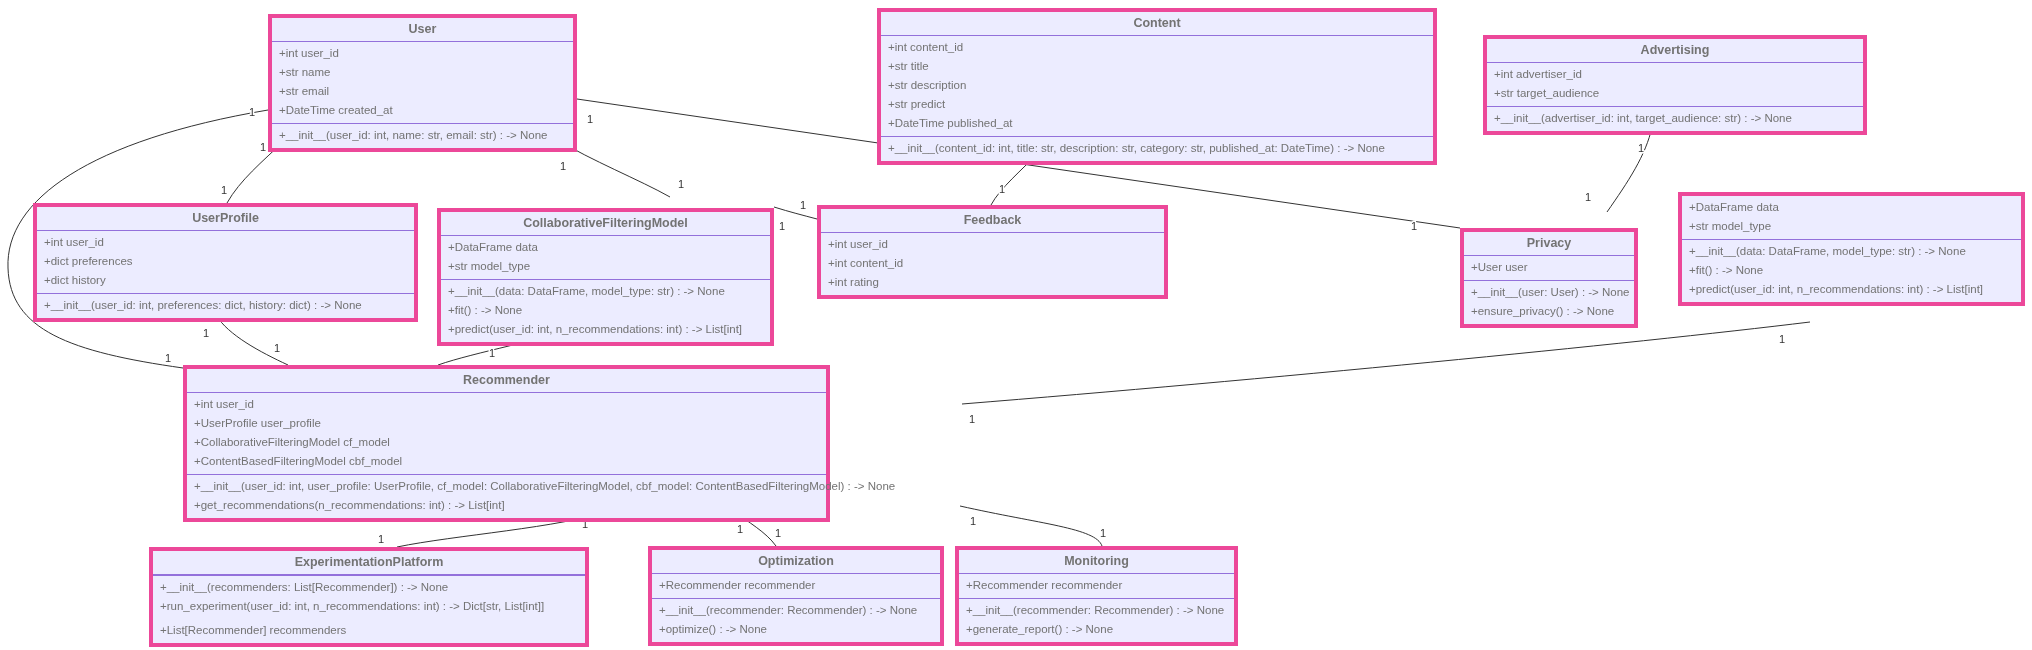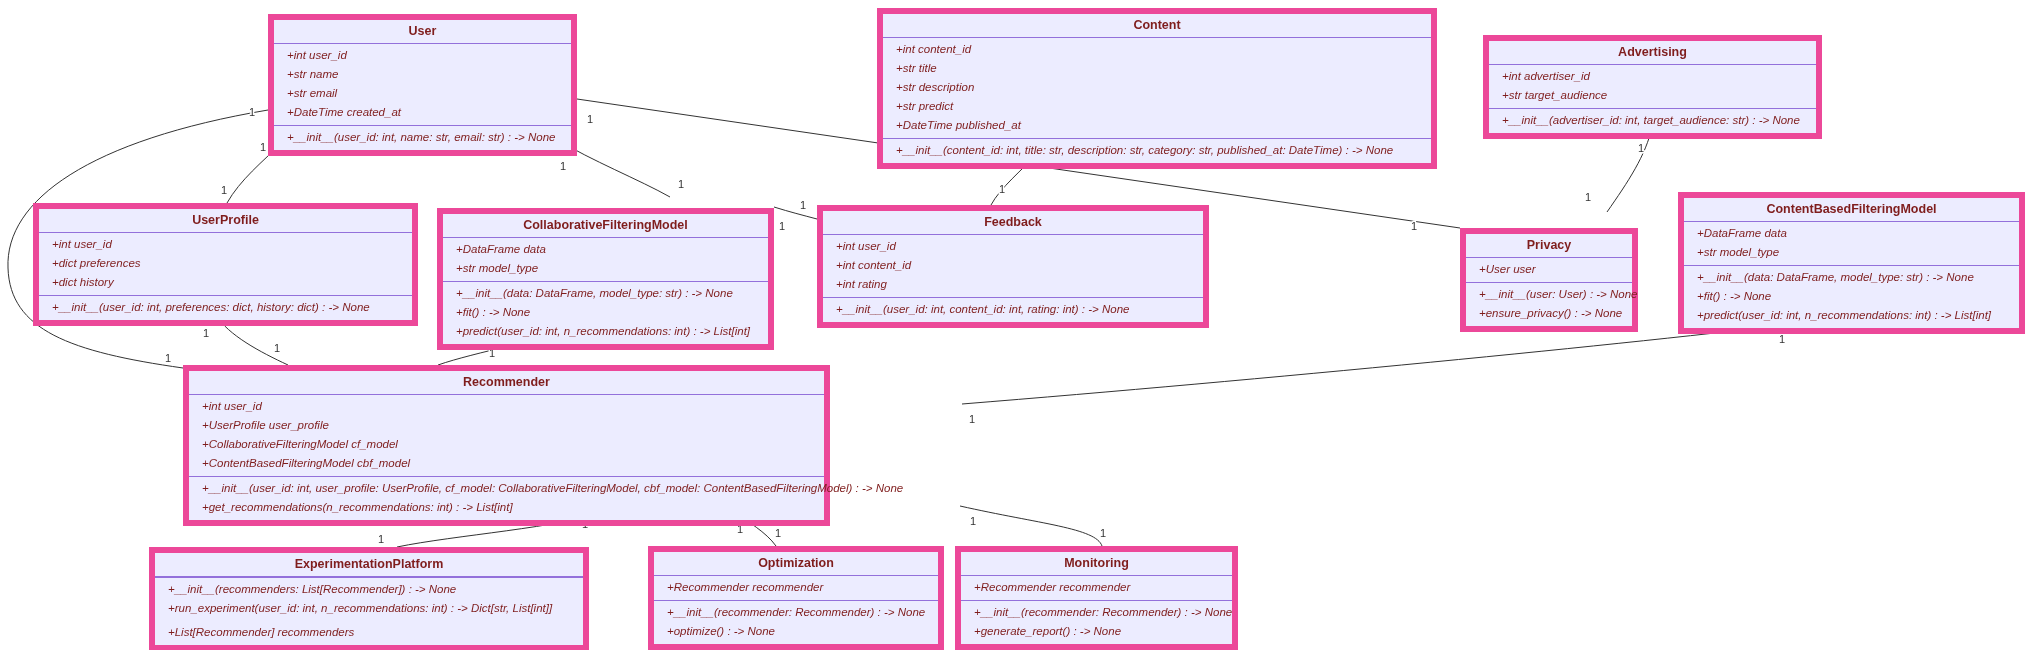--- a/index.html
+++ b/index.html
@@ -2,27 +2,27 @@
 <html><head>
 <meta charset="utf-8">
 <style>
   html,body{margin:0;padding:0;background:#ffffff;}
   #canvas{position:relative;width:2032px;height:650px;background:#ffffff;overflow:hidden;
           font-family:"Liberation Sans",sans-serif;}
   #edges{position:absolute;left:0;top:0;width:2032px;height:650px;}
   .edge{fill:none;stroke:#333333;stroke-width:1px;}
   .mult{font-family:"Liberation Sans",sans-serif;font-size:11px;fill:#333333;
         paint-order:stroke;stroke:#ffffff;stroke-width:3px;stroke-linejoin:round;}
-  .cbox{position:absolute;background:#ECECFF;border:6px solid #ec4899;box-sizing:border-box;
-        color:#7f1d1d;}
+  .cbox{position:absolute;background:#ECECFF;border:4px solid #ec4899;box-sizing:border-box;
+        color:#737373;}
   .ctitle{font-weight:bold;font-size:12.5px;text-align:center;line-height:21px;
           border-bottom:1px solid #9370DB;padding:1px 4px;white-space:nowrap;}
   .csec{padding:2px 0 3px 0;}
   .csec.methods{border-top:1px solid #9370DB;}
-  .crow{font-size:11.5px;line-height:19px;padding:0 13px;white-space:nowrap;font-style:italic;}
+  .crow{font-size:11.5px;line-height:19px;padding:0 7px;white-space:nowrap;}
 </style>
 </head>
 <body>
 
 <div id="canvas">
   <svg id="edges" width="2032" height="650" viewBox="0 0 2032 650" xmlns="http://www.w3.org/2000/svg">
       <path class="edge" d="M 285,140 C 262,162 240,180 227,203"></path>
       <text class="mult" x="263" y="151" text-anchor="middle">1</text>
       <text class="mult" x="224" y="194" text-anchor="middle">1</text>
       <path class="edge" d="M 268,110 C 90,140 5,200 8,268 C 10,330 70,352 183,368"></path>
@@ -81,21 +81,21 @@
           <div class="crow">+int content_id</div>
           <div class="crow">+str title</div>
           <div class="crow">+str description</div>
           <div class="crow">+str predict</div>
           <div class="crow">+DateTime published_at</div>
         </div>
         <div class="csec methods">
           <div class="crow">+__init__(content_id: int, title: str, description: str, category: str, published_at: DateTime) : -&gt; None</div>
         </div>
       </div>
-      <div class="cbox" style="left: 1483px; top: 35px; width: 339px;">
+      <div class="cbox" style="left: 1483px; top: 35px; width: 384px;">
         <div class="ctitle">Advertising</div>
         <div class="csec attrs">
           <div class="crow">+int advertiser_id</div>
           <div class="crow">+str target_audience</div>
         </div>
         <div class="csec methods">
           <div class="crow">+__init__(advertiser_id: int, target_audience: str) : -&gt; None</div>
         </div>
       </div>
       <div class="cbox" style="left: 33px; top: 203px; width: 385px;">
@@ -114,43 +114,39 @@
         <div class="csec attrs">
           <div class="crow">+DataFrame data</div>
           <div class="crow">+str model_type</div>
         </div>
         <div class="csec methods">
           <div class="crow">+__init__(data: DataFrame, model_type: str) : -&gt; None</div>
           <div class="crow">+fit() : -&gt; None</div>
           <div class="crow">+predict(user_id: int, n_recommendations: int) : -&gt; List[int]</div>
         </div>
       </div>
-      <div class="cbox" style="left: 817px; top: 205px; width: 392px;">
+      <div class="cbox" style="left: 817px; top: 205px; width: 351px;">
         <div class="ctitle">Feedback</div>
         <div class="csec attrs">
           <div class="crow">+int user_id</div>
           <div class="crow">+int content_id</div>
           <div class="crow">+int rating</div>
-        </div>
-        <div class="csec methods">
-          <div class="crow">+__init__(user_id: int, content_id: int, rating: int) : -&gt; None</div>
         </div>
       </div>
       <div class="cbox" style="left: 1460px; top: 228px; width: 178px;">
         <div class="ctitle">Privacy</div>
         <div class="csec attrs">
           <div class="crow">+User user</div>
         </div>
         <div class="csec methods">
           <div class="crow">+__init__(user: User) : -&gt; None</div>
           <div class="crow">+ensure_privacy() : -&gt; None</div>
         </div>
       </div>
       <div class="cbox" style="left: 1678px; top: 192px; width: 347px;">
-        <div class="ctitle">ContentBasedFilteringModel</div>
         <div class="csec attrs">
           <div class="crow">+DataFrame data</div>
           <div class="crow">+str model_type</div>
         </div>
         <div class="csec methods">
           <div class="crow">+__init__(data: DataFrame, model_type: str) : -&gt; None</div>
           <div class="crow">+fit() : -&gt; None</div>
           <div class="crow">+predict(user_id: int, n_recommendations: int) : -&gt; List[int]</div>
         </div>
       </div>

